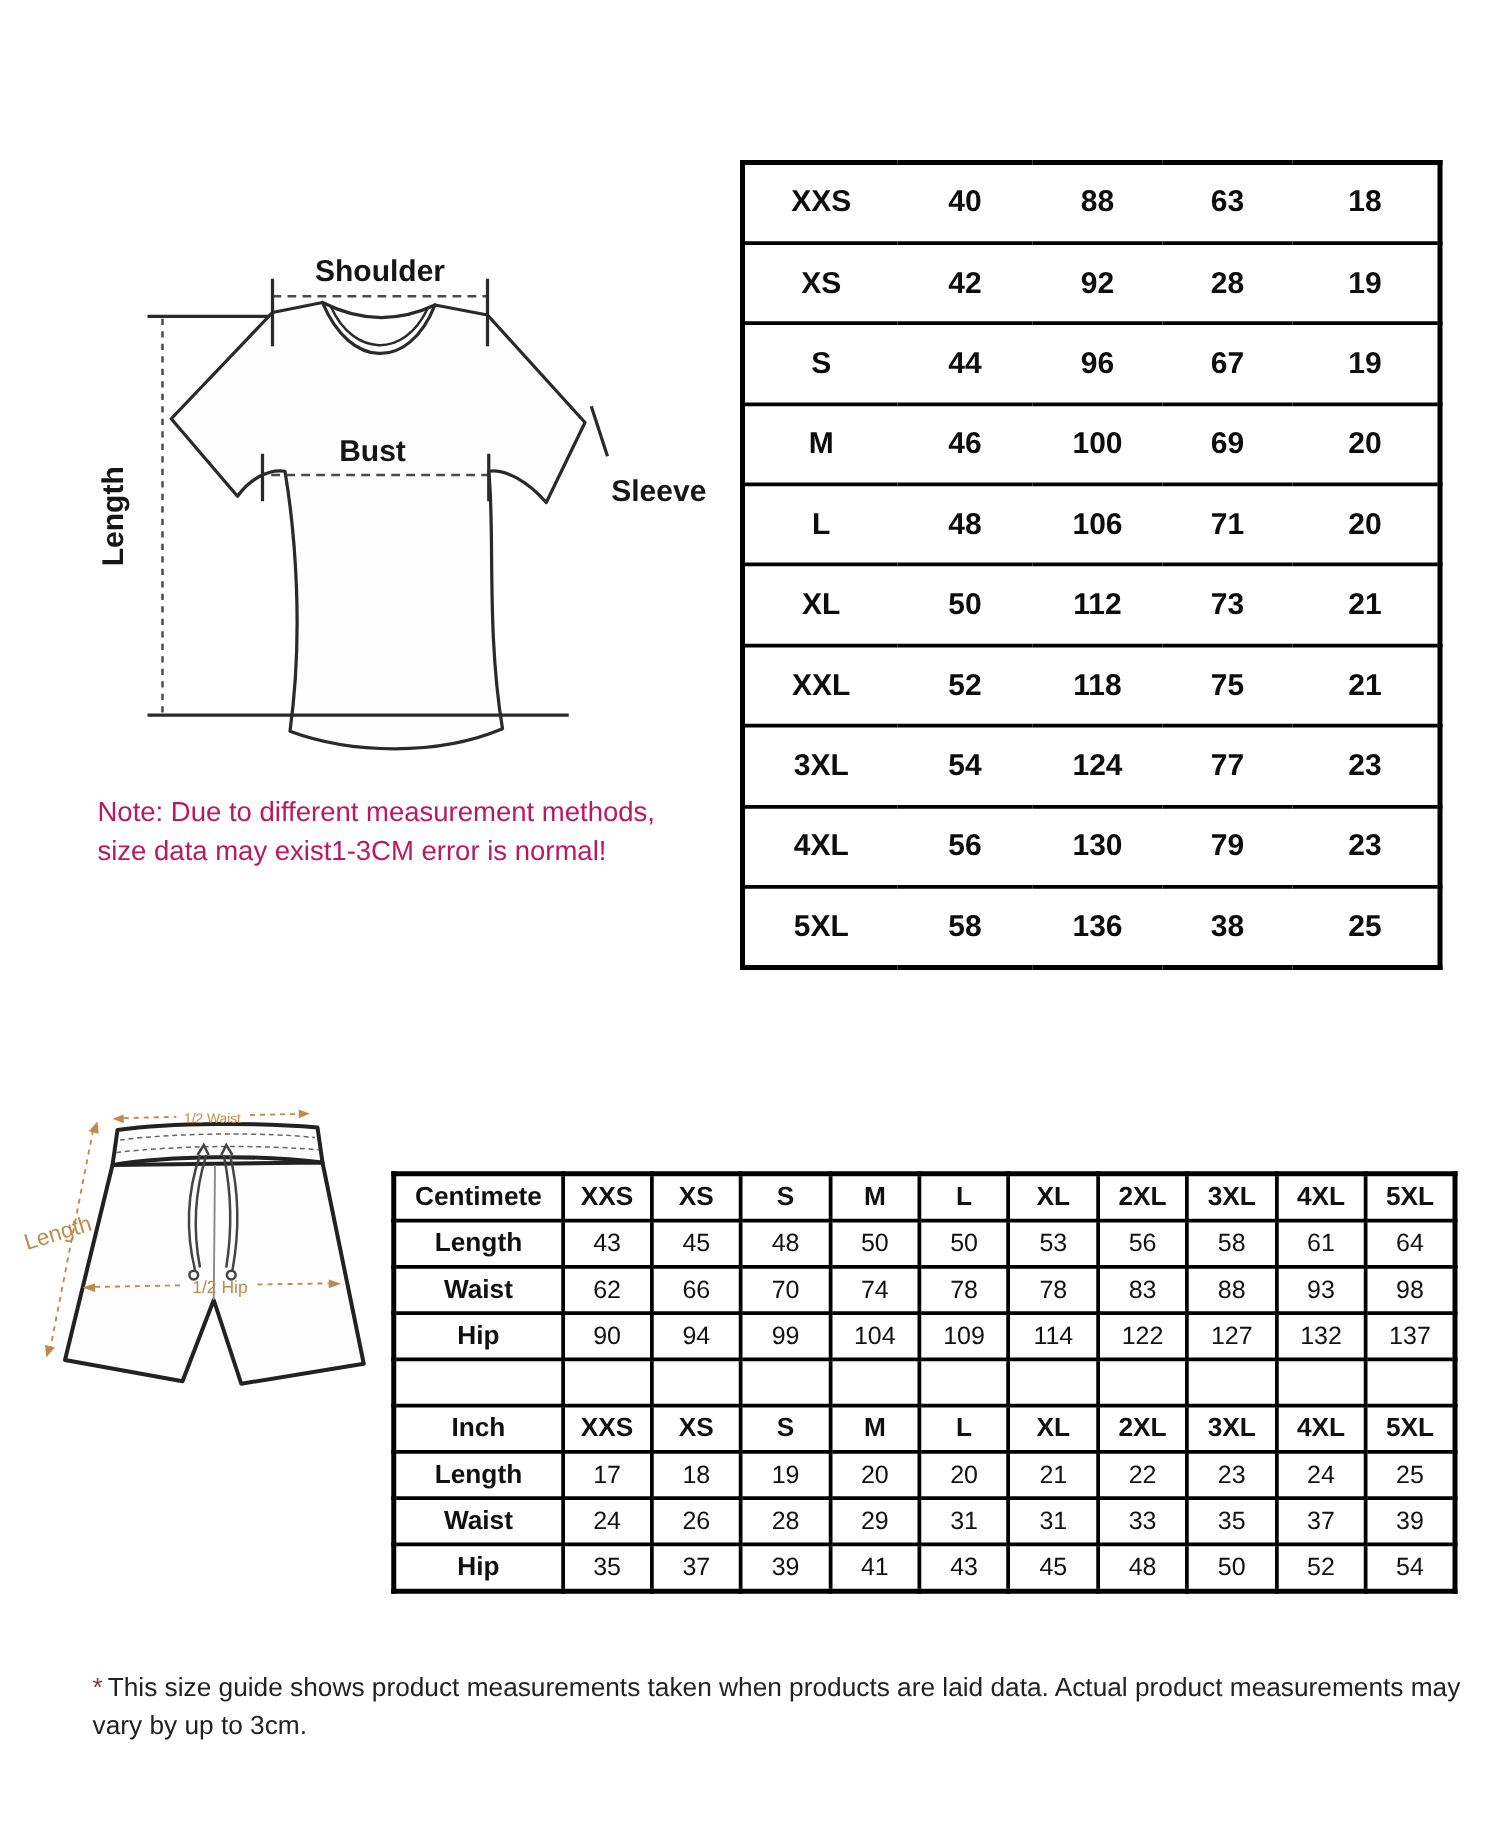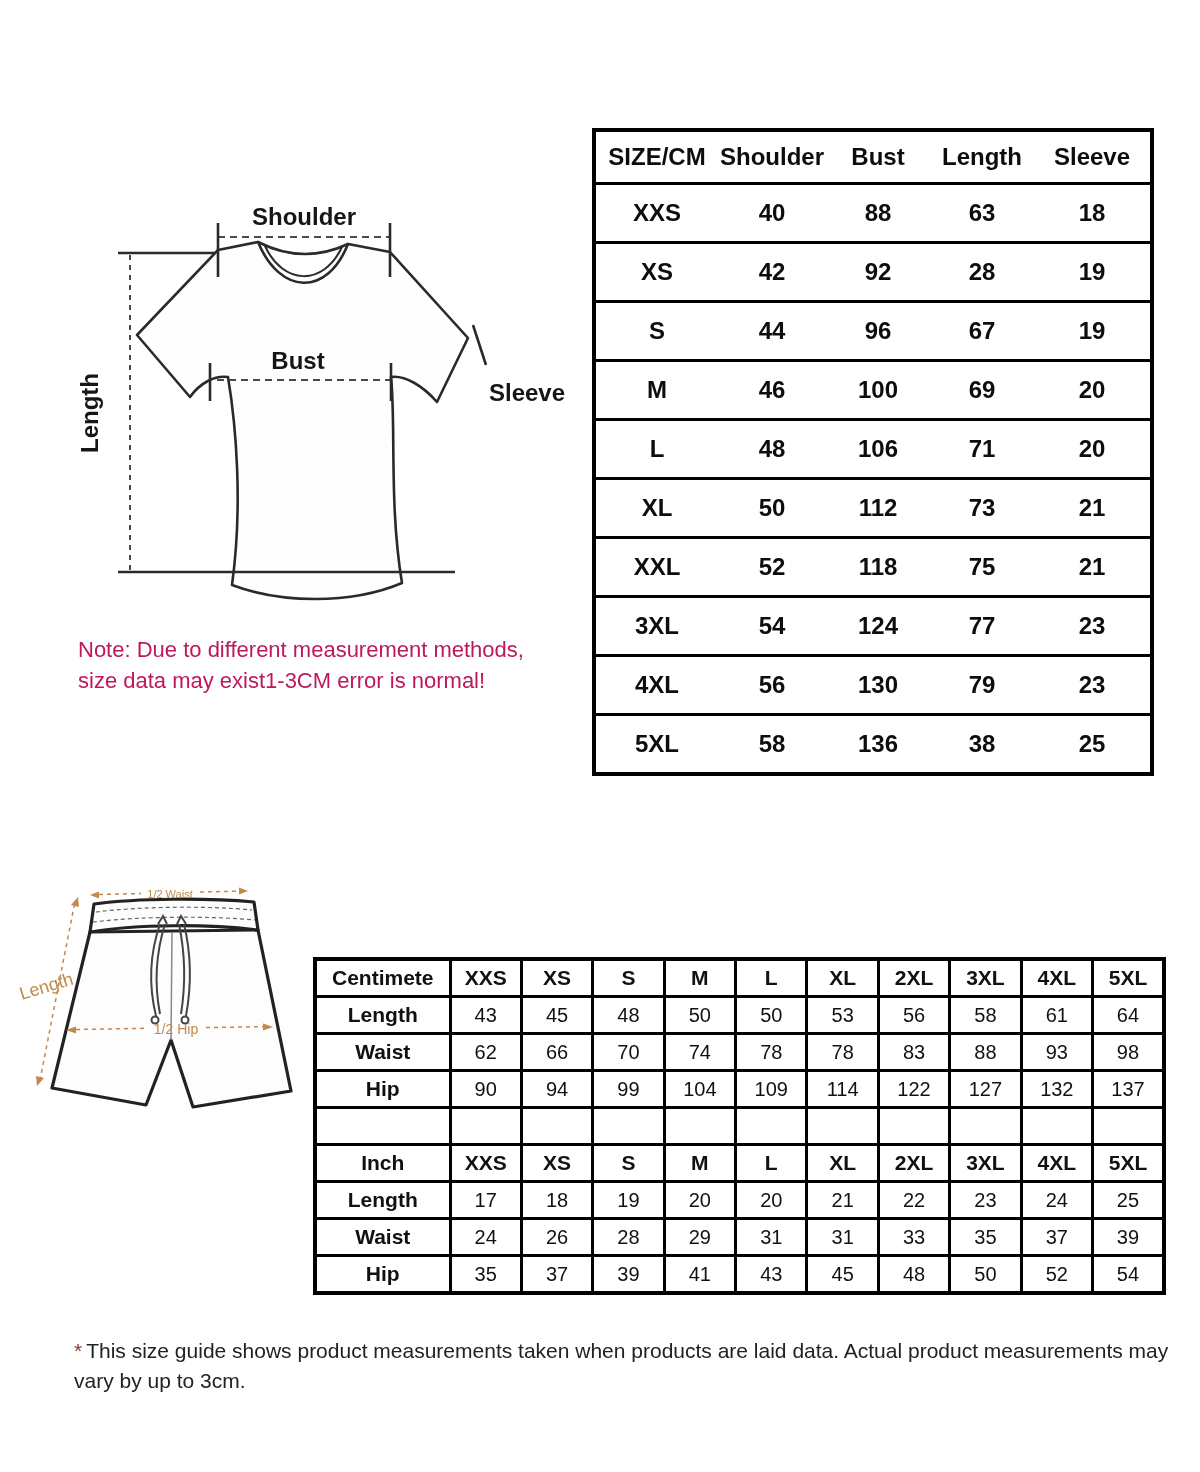--- a/index.html
+++ b/index.html
@@ -33,21 +33,21 @@
   .shirt-table tr{height:59px;}
   .shirt-table tr.head{height:53px;}
   
   .shorts-svg{position:absolute;left:8px;top:858px;}
   .shorts-svg text{font-family:"Liberation Sans",sans-serif;}
   
   .shorts-table{
     position:absolute;left:313px;top:937px;width:849px;
     border-collapse:collapse;table-layout:fixed;
     border:4px solid #000;
-    font-size:20px;color:#111;margin-top:20px;
+    font-size:20px;color:#111;
   }
   .shorts-table th,.shorts-table td{
     border:3px solid #000;
     text-align:center;vertical-align:middle;
     height:34px;padding:0;overflow:hidden;white-space:nowrap;
   }
   .shorts-table th{font-weight:bold;font-size:21px;}
   .shorts-table td{font-weight:normal;}
   
   .footer-note{
@@ -101,27 +101,20 @@
 
 <table class="shirt-table">
   <colgroup>
     <col style="width:124px">
       <col style="width:108px">
       <col style="width:104px">
     <col style="width:104px">
       <col style="width:118px">
   </colgroup>
   <tbody>
-      <tr class="head">
-    <th>SIZE/CM</th>
-    <th>Shoulder</th>
-    <th>Bust</th>
-    <th>Length</th>
-    <th>Sleeve</th>
-  </tr>
   <tr>
     <td>XXS</td>
     <td>40</td>
     <td>88</td>
     <td>63</td>
     <td>18</td>
   </tr>
   <tr>
     <td>XS</td>
     <td>42</td>

